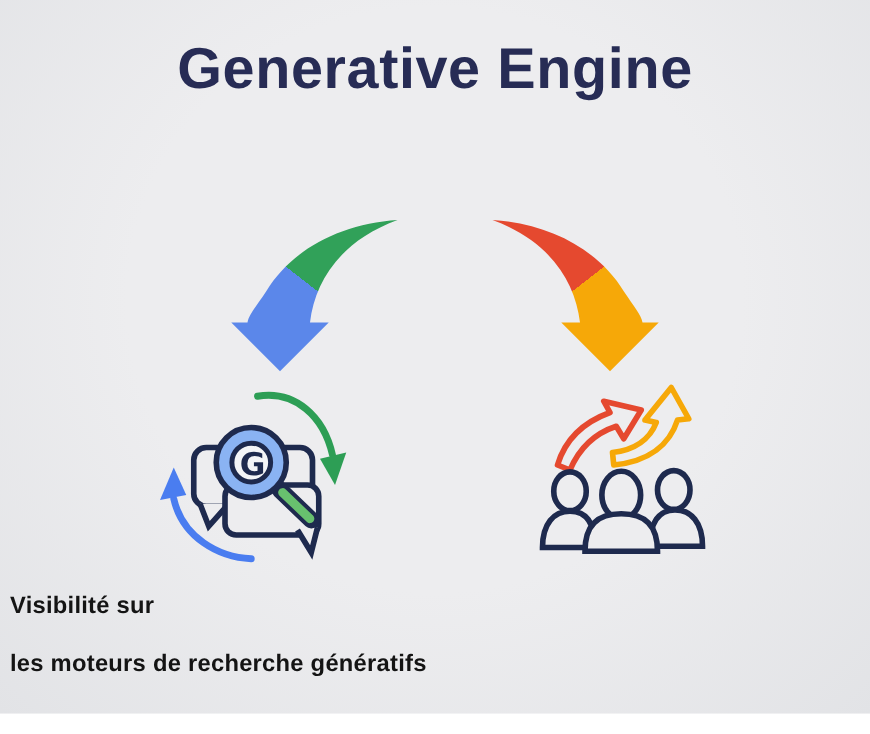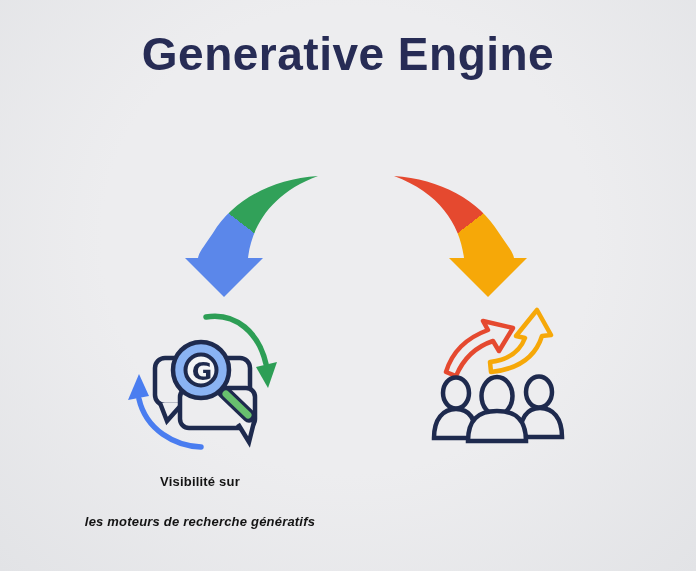--- a/index.html
+++ b/index.html
@@ -24,27 +24,26 @@
     letter-spacing: 0.5px;
   }
   .canvas-svg {
     position: absolute;
     top: 0; left: 0;
     width: 696px; height: 587px;
   }
   .caption {
     position: absolute;
     color: var(--caption);
-    font-size: 13px;
+    font-size: 19px;
     font-weight: bold;
-    text-align: center;
     letter-spacing: 0.2px;
   }
   .caption-left { left: 8px; top: 474px; width: 384px; }
-  .caption-left .line2 { margin-top: 25px; font-style: italic; }
+  .caption-left .line2 { margin-top: 25px; }
   .caption-right { left: 404px; top: 492px; width: 232px; }
 
   
   .stop-green  { stop-color: var(--arrow_green); }
   .stop-blue   { stop-color: var(--arrow_blue); }
   .stop-red    { stop-color: var(--arrow_red); }
   .stop-yellow { stop-color: var(--arrow_yellow); }
   .shape       { stroke: var(--navy); stroke-width: 4.5; fill: var(--background); }
   .lens-ring   { fill: var(--lens_ring_blue); stroke: var(--navy); stroke-width: 4.5; }
   .lens-inner  { fill: var(--lens_inner); stroke: var(--navy); stroke-width: 4; }

